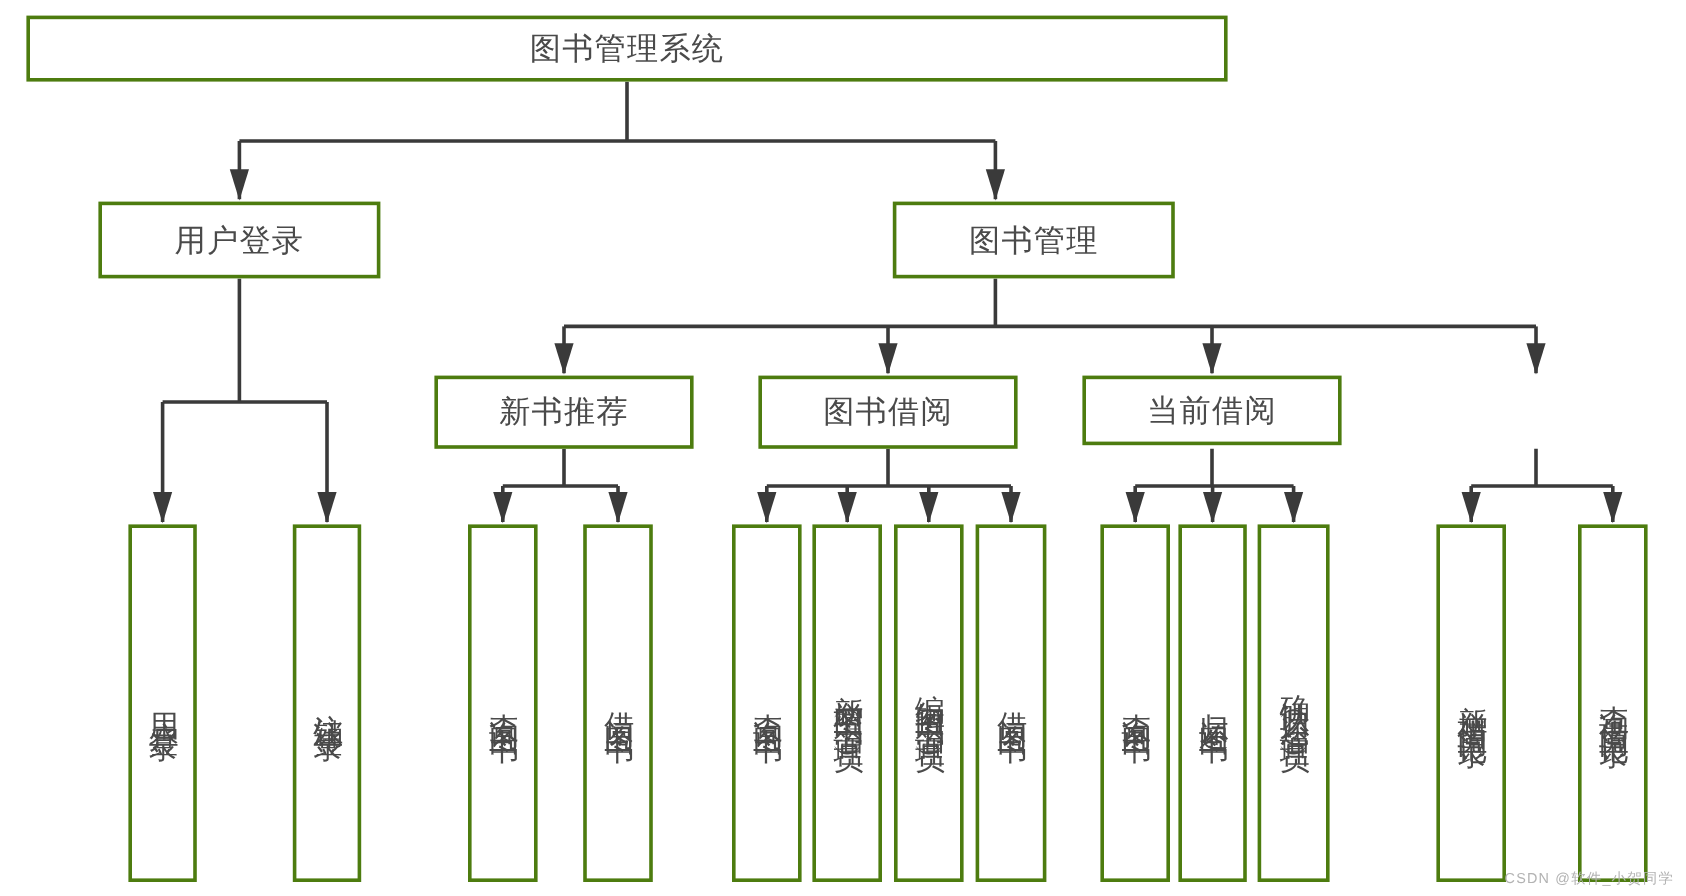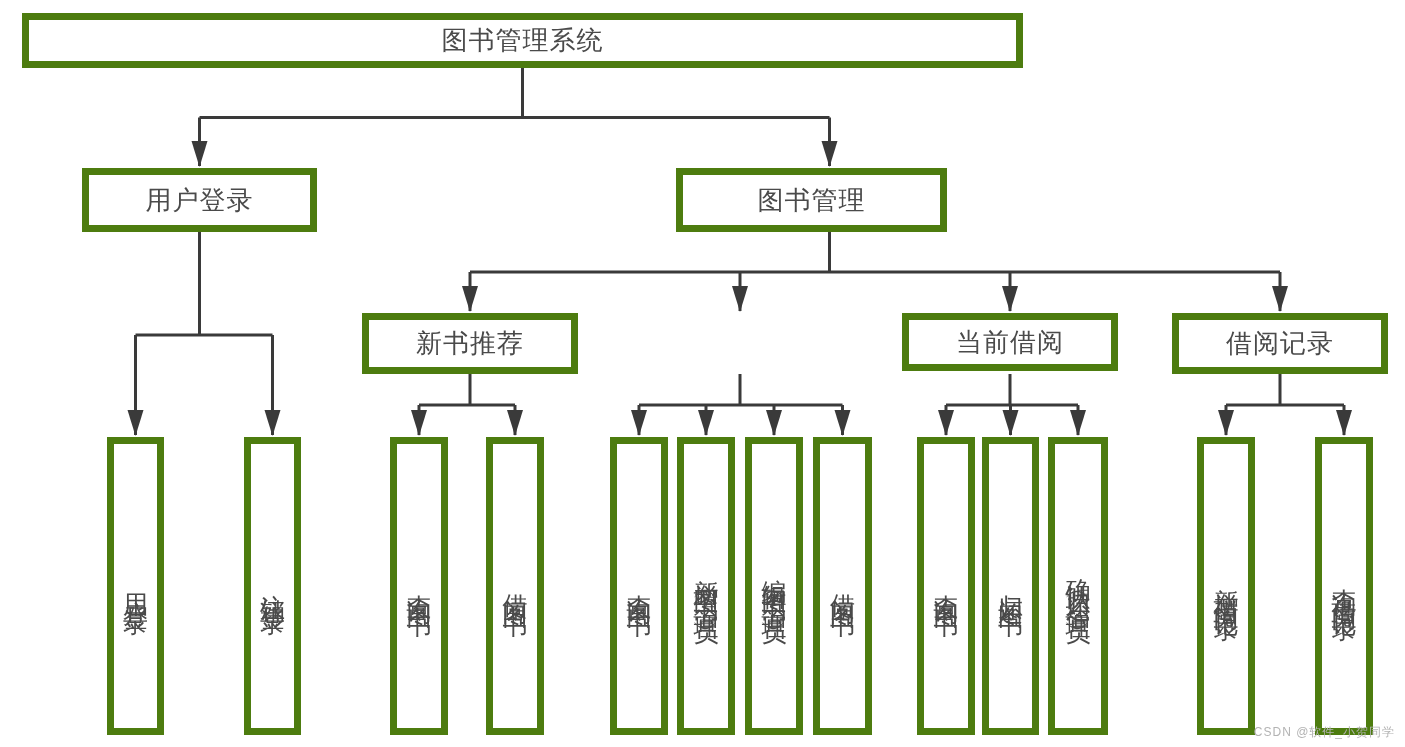--- a/index.html
+++ b/index.html
@@ -8,42 +8,42 @@
     width: 1405px;
     height: 747px;
     background: #ffffff;
     font-family: "Liberation Sans", sans-serif;
     overflow: hidden;
   }
   #wires { position:absolute; left:0; top:0; width:1405px; height:747px; }
   .node {
     position:absolute;
     box-sizing:border-box;
-    border:7px solid #4d7c0f;
+    border:3px solid #4d7c0f;
     background:#ffffff;
     color:#4a4a4a;
     display:flex;
     align-items:center;
     justify-content:center;
     font-size:26px;
     letter-spacing:1px;
   }
   .node-v { font-size:25px; }
   .node-v .vtext {
     writing-mode: vertical-rl;
     text-orientation: mixed;
     letter-spacing:6px;
     line-height:1;
     white-space:nowrap;
   }
   
   #n-root          { left:22px;   top:13px;  width:1001px; height:55px; }
   
   #n-user-login    { left:82px;   top:168px; width:235px;  height:64px; }
-  #n-book-mgmt     { left:676px;  top:168px; width:271px;  height:64px; }
+  #n-book-mgmt     { left:744px;  top:168px; width:235px;  height:64px; }
   
   #n-new-book-rec  { left:362px;  top:313px; width:216px;  height:61px;font-family:Liberation Serif, serif; }
   #n-book-borrow   { left:632px;  top:313px; width:216px;  height:61px; }
   #n-cur-borrow    { left:902px;  top:313px; width:216px;  height:58px; }
   #n-borrow-rec    { left:1172px; top:313px; width:216px;  height:61px; }
   
   .leaf { top:437px; height:298px; }
   #n-login         { left:107px;  width:57px; }
   #n-logout        { left:244px;  width:57px; }
   #n-nb-query      { left:390px;  width:58px; }
@@ -113,22 +113,22 @@
     <path d="M1226,405 V435" marker-end="url(#arrow)"></path>
     <path d="M1344,405 V435" marker-end="url(#arrow)"></path>
   </svg>
 
   <div class="node" id="n-root">图书管理系统</div>
 
   <div class="node" id="n-user-login">用户登录</div>
   <div class="node" id="n-book-mgmt">图书管理</div>
 
   <div class="node" id="n-new-book-rec">新书推荐</div>
+  <div class="node" id="n-book-borrow">图书借阅</div>
   <div class="node" id="n-cur-borrow">当前借阅</div>
-  <div class="node" id="n-borrow-rec">借阅记录</div>
 
   <div class="node node-v leaf" id="n-login">
     <span class="vtext">用户登录</span>
   </div>
   <div class="node node-v leaf" id="n-logout">
     <span class="vtext">注销登录</span>
   </div>
   <div class="node node-v leaf" id="n-nb-query">
     <span class="vtext">查询图书</span>
   </div>

